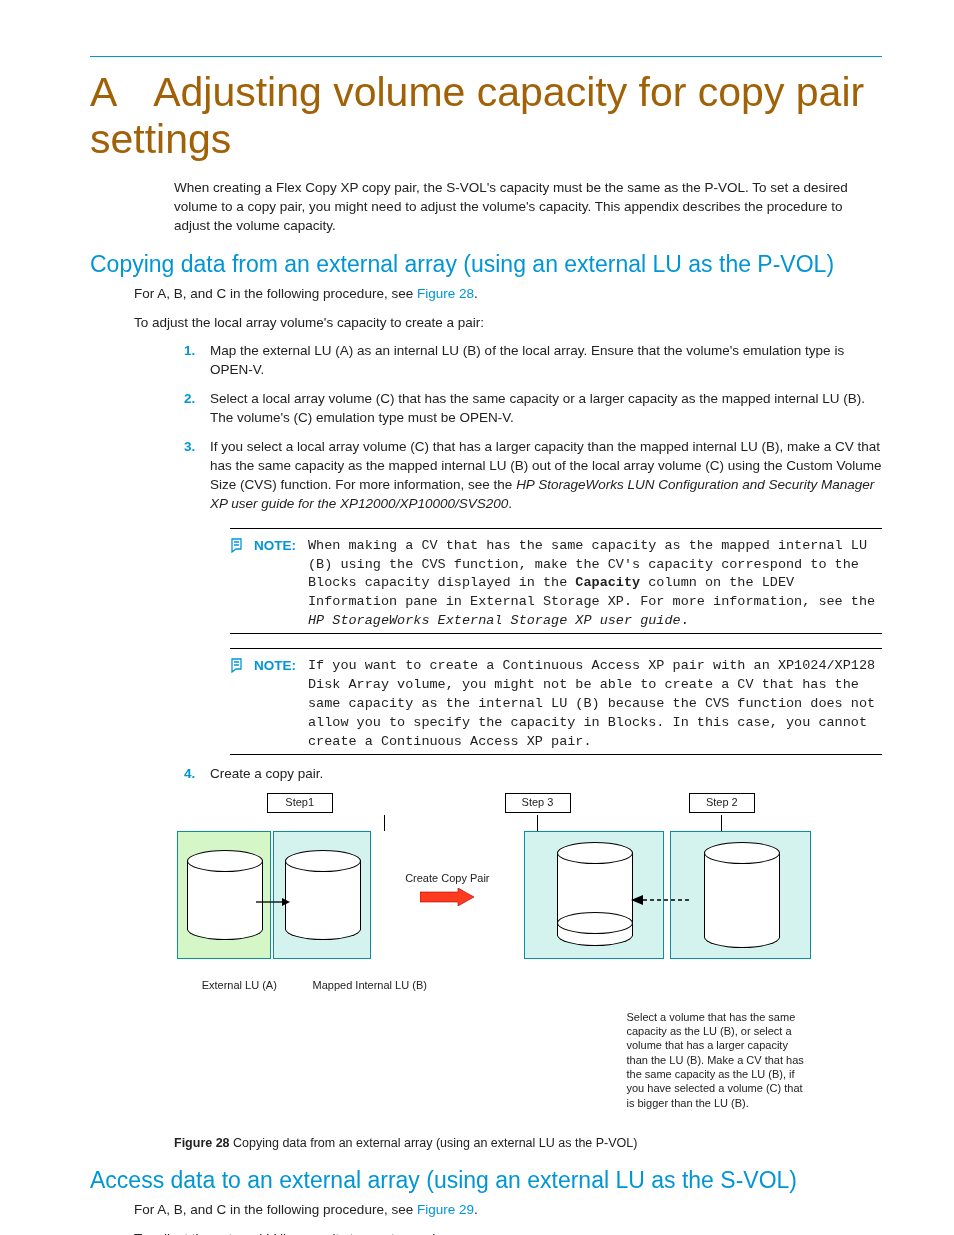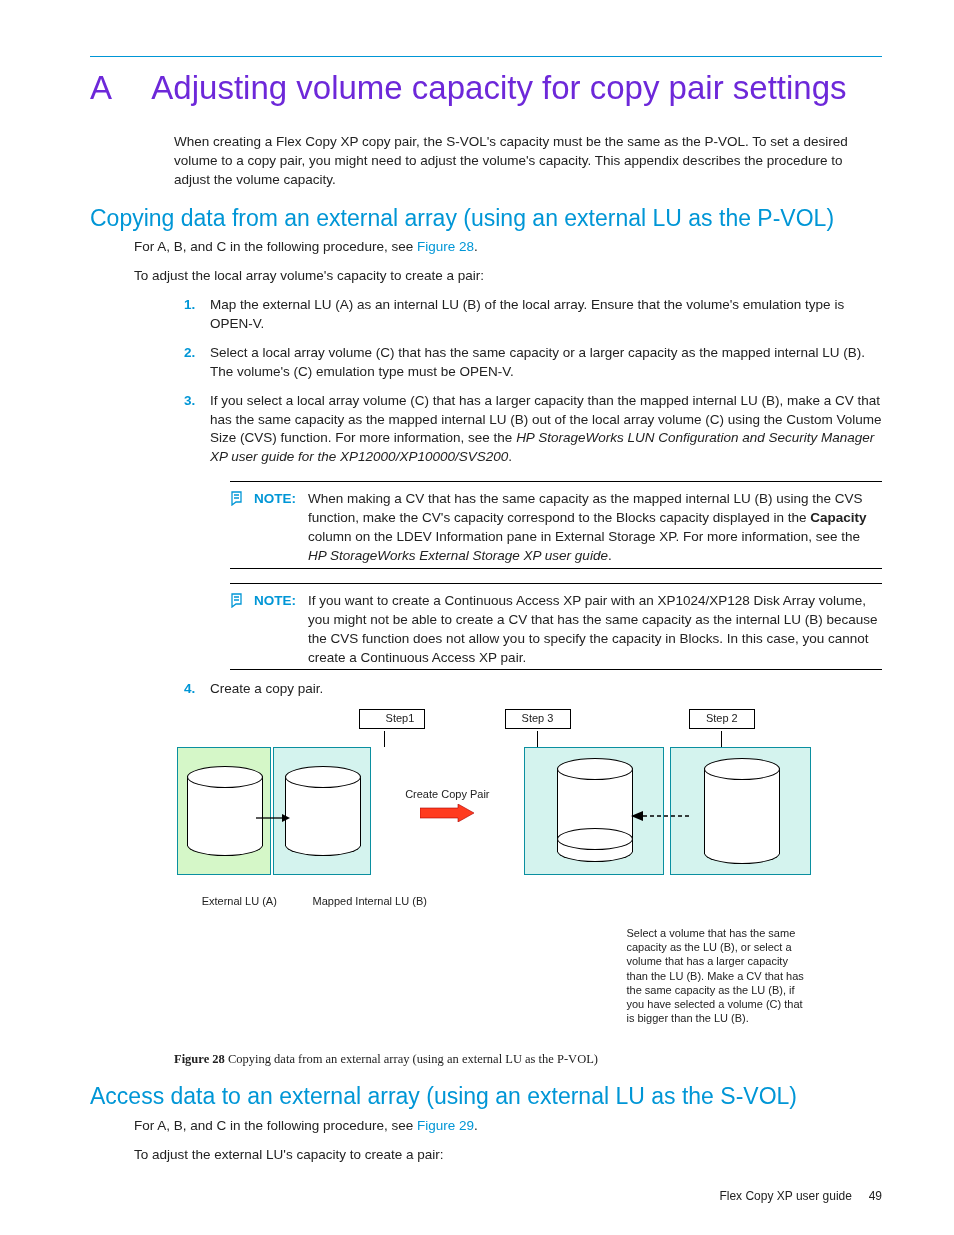--- a/index.html
+++ b/index.html
@@ -19,23 +19,23 @@
     position: relative;
   }
   .hr-top {
     border: none;
     border-top: 1.5px solid #0096d6;
     margin: 8px 0 12px 0;
   }
   h1.appendix {
     font-family: Arial, Helvetica, sans-serif;
     font-weight: 300;
-    font-size: 33px;
-    color: #6d28d9;
-    margin: 0 0 26px 0;
+    font-size: 41px;
+    color: #a16207;
+    margin: 0 0 16px 0;
     line-height: 1.15;
   }
   h1.appendix .letter {
     display: inline-block;
     width: 54px;
   }
   h2.section {
     font-family: Arial, Helvetica, sans-serif;
     font-weight: 300;
     font-size: 23px;
@@ -91,34 +91,33 @@
     color: #0096d6;
     font-weight: bold;
   }
   .note-icon svg { display: block; }
   .note-label {
     color: #0096d6;
     font-weight: bold;
     margin-right: 12px;
     white-space: nowrap;
   }
-  .note-text { flex: 1; }
+  .note-text { flex: 1; font-family: Liberation Mono, monospace; }
   .bold { font-weight: bold; }
 
   
   .figure {
     margin: 10px 0 6px 84px;
     width: 640px;
     font-family: Arial, Helvetica, sans-serif;
   }
   .fig-caption {
     text-align: left;
     margin: 4px 0 10px 84px;
     font-size: 12.5px;
-    font-family: Liberation Serif, serif;
   }
   .fig-caption .figlabel {
     font-weight: bold;
   }
   .steps-row, .panels-row, .labels-row {
     display: flex;
     gap: 0;
   }
   .col { flex: 1; text-align: center; position: relative; }
   .stepbox {
@@ -291,21 +290,21 @@
         </div>
         <hr>
       </div>
     </li>
     <li><span>Create a copy pair.</span></li>
   </ol>
 
   <div class="figure">
 
     <div class="steps-row">
-      <div class="col" style="flex:1.5; position:relative; text-align:right; padding-right:20px;">
+      <div class="col" style="flex:1.5; position:relative; padding-right:20px;">
         <span class="stepbox">Step1</span>
         <div class="stepline" style="margin-right:40px; margin-left:auto;"></div>
       </div>
       <div class="col" style="flex:1.1;">
         <span class="stepbox">Step 3</span>
         <div class="stepline"></div>
       </div>
       <div class="col" style="flex:1.1;">
         <span class="stepbox">Step 2</span>
         <div class="stepline"></div>

